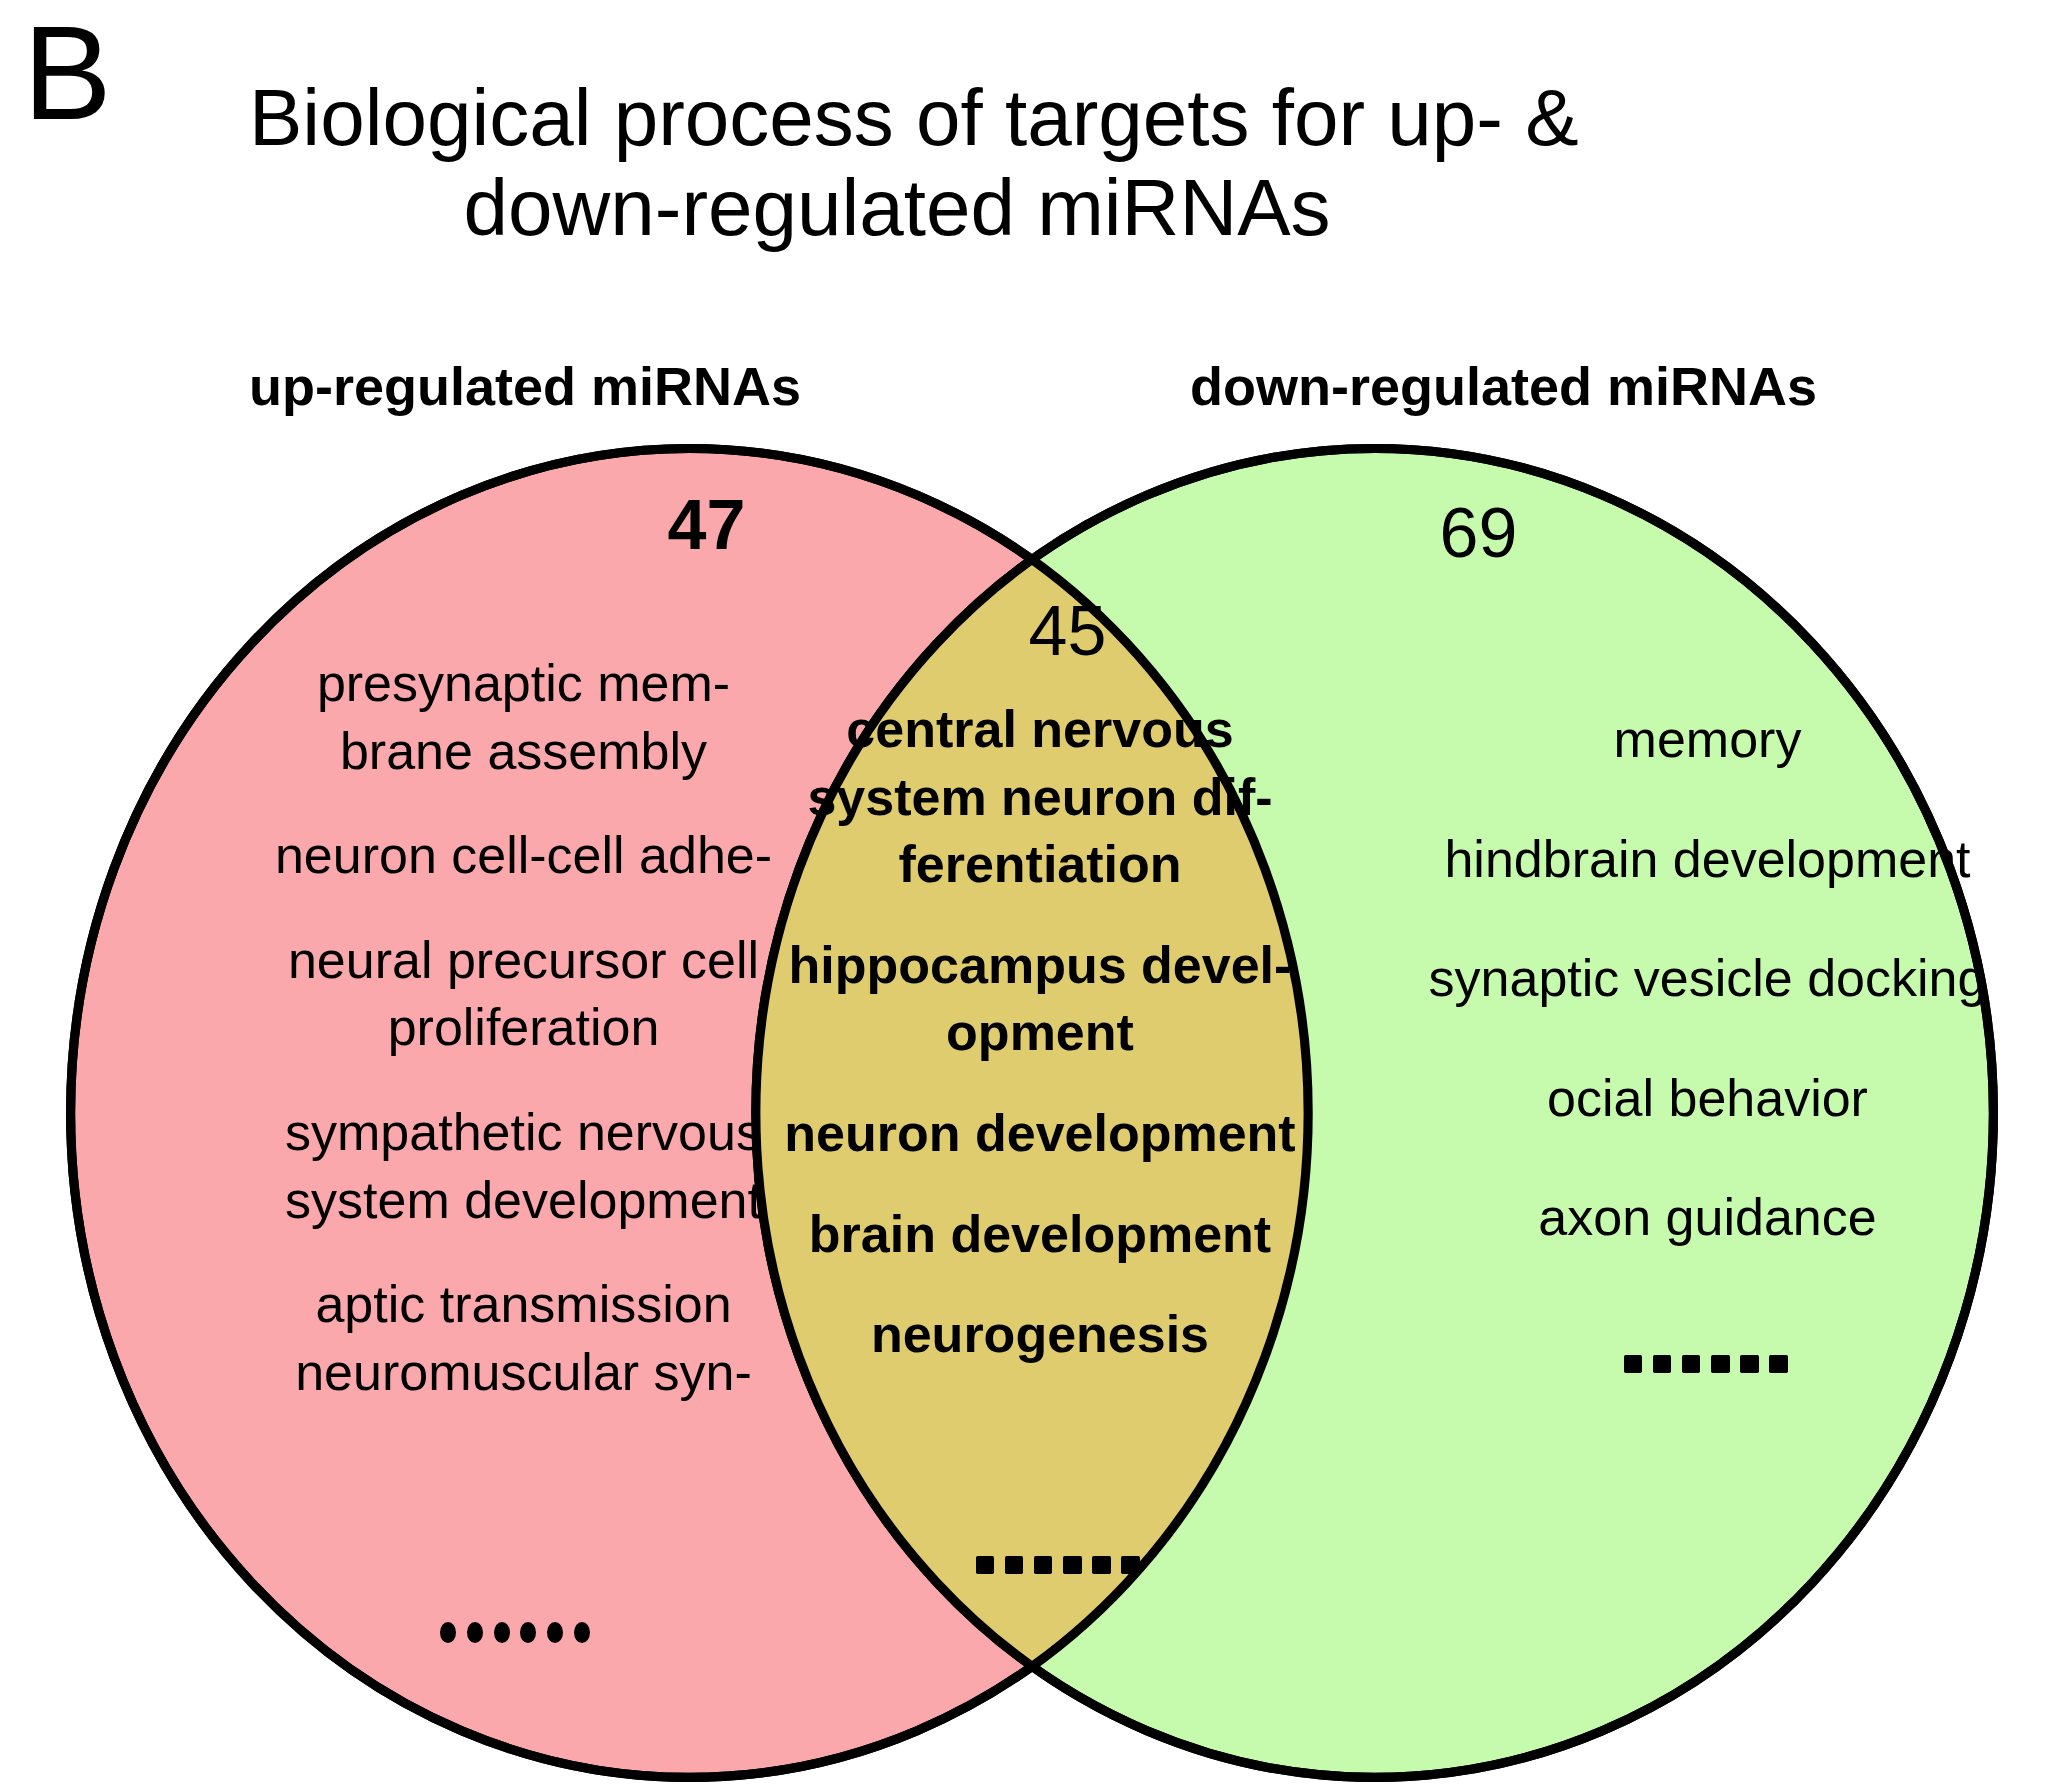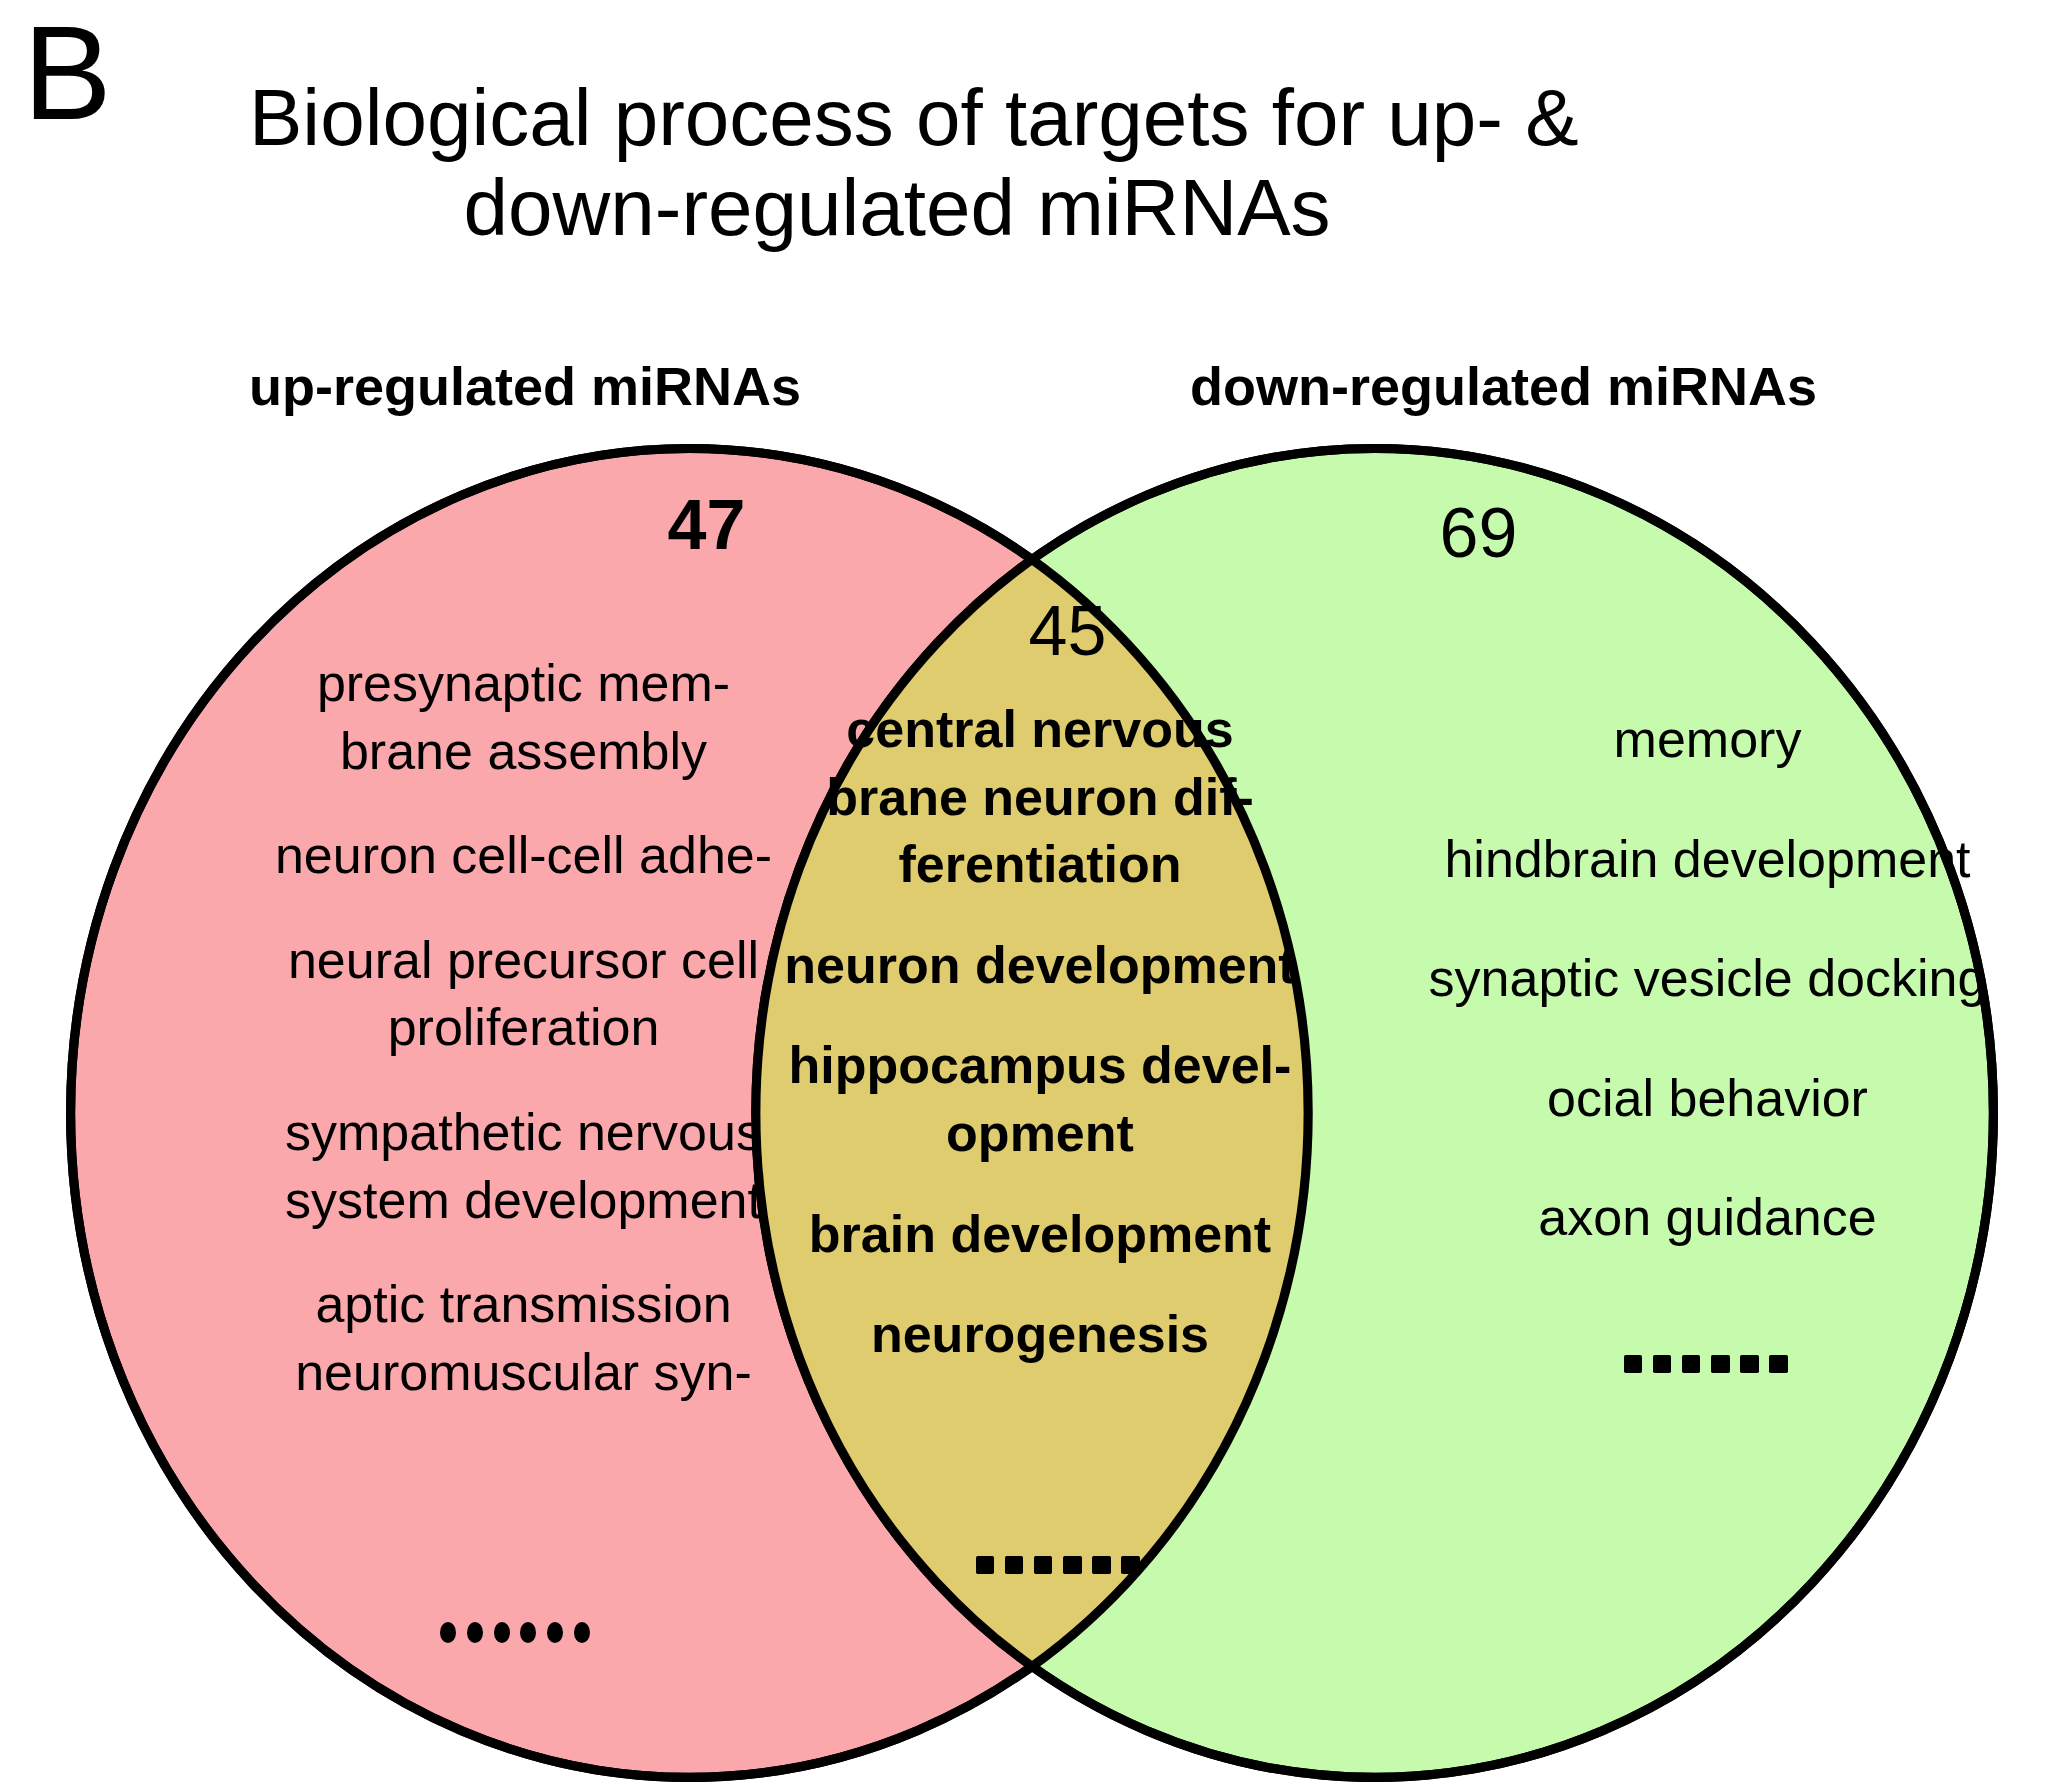--- a/index.html
+++ b/index.html
@@ -160,31 +160,31 @@
   </div>
   <div class="term">
     <div>aptic transmission</div>
     <div>neuromuscular syn-</div>
   </div>
 </div>
 
 <div id="terms-center" class="venn-text">
   <div class="term">
     <div>central nervous</div>
-    <div>brane neuron dif-</div>
+    <div>system neuron dif-</div>
     <div>ferentiation</div>
-  </div>
-  <div class="term">
-    <div>neuron development</div>
   </div>
   <div class="term">
     <div>hippocampus devel-</div>
     <div>opment</div>
   </div>
   <div class="term">
+    <div>neuron development</div>
+  </div>
+  <div class="term">
     <div>brain development</div>
   </div>
   <div class="term">
     <div>neurogenesis</div>
   </div>
 </div>
 
 <div id="terms-right" class="venn-text">
   <div class="term">
     <div>memory</div>

